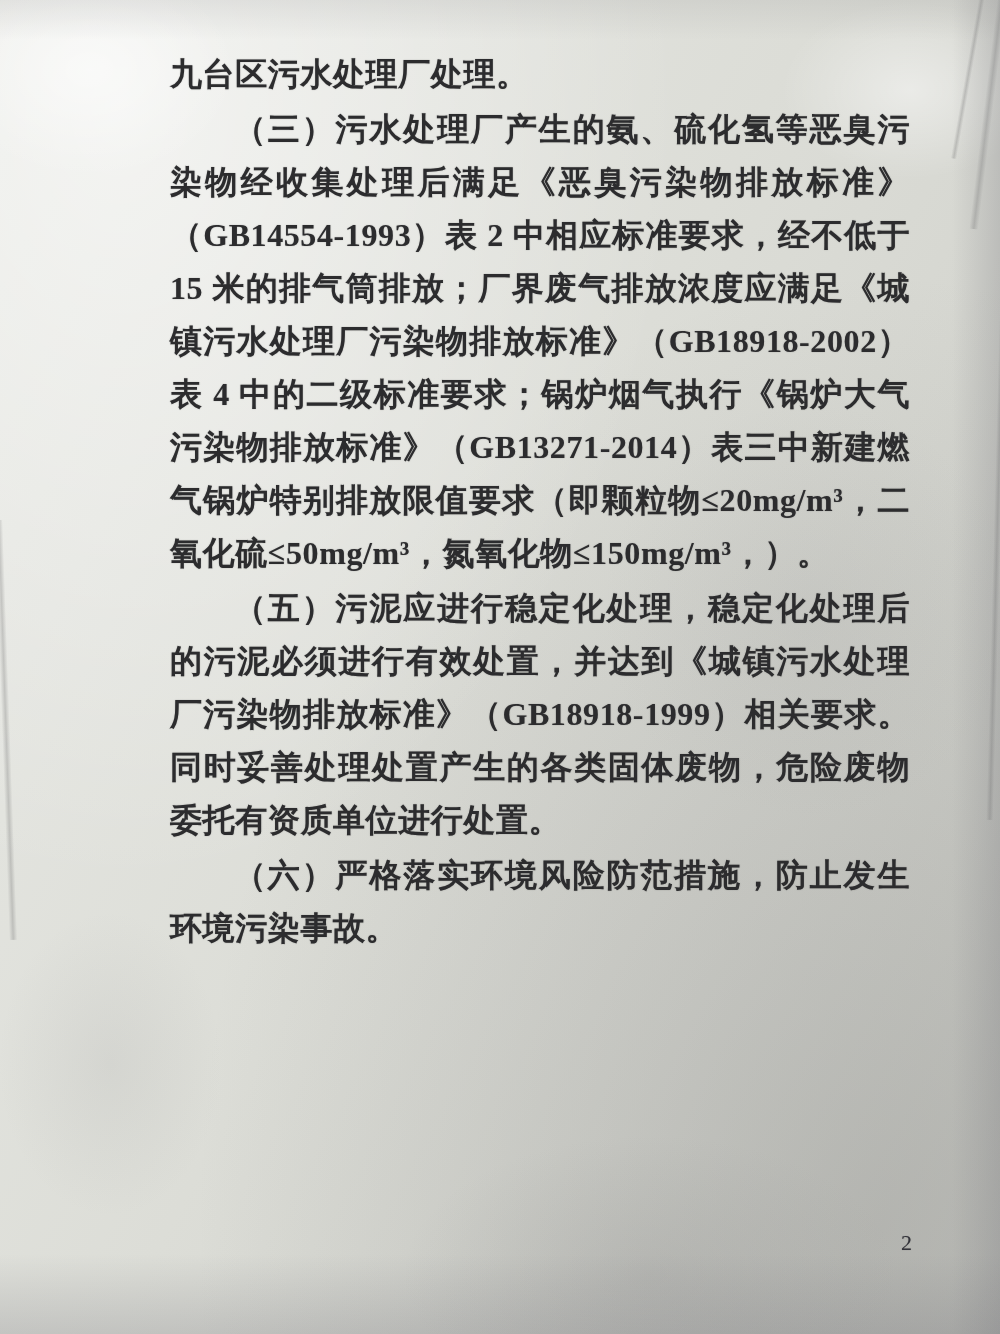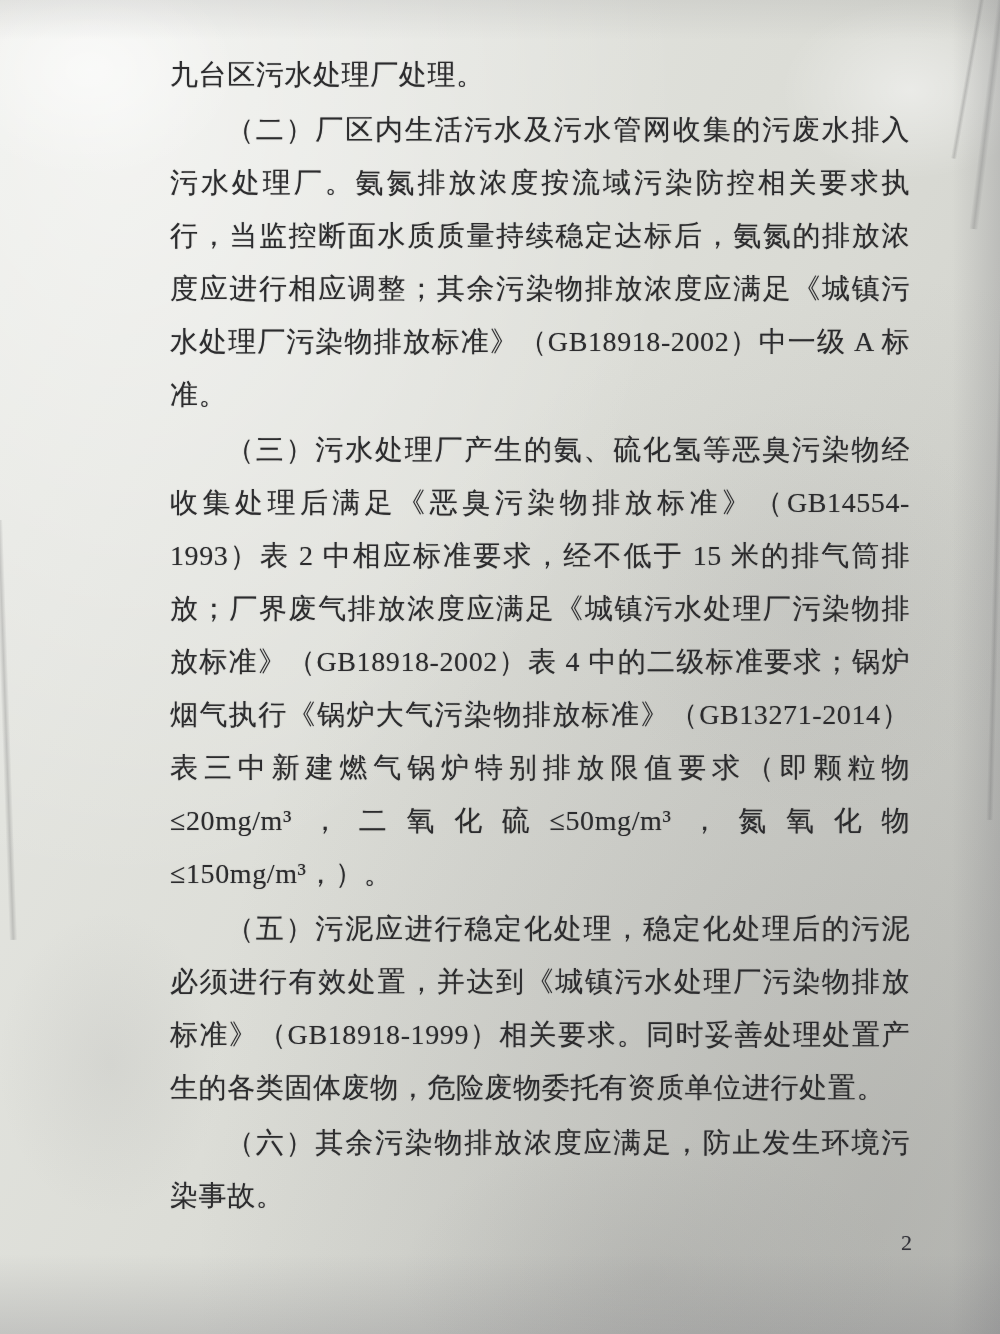--- a/index.html
+++ b/index.html
@@ -59,28 +59,28 @@
   }
 
   .body-text {
     position: absolute;
     left: 170px;
     top: 48px;
     width: 740px;
   }
   p.para {
     margin: 0 0 2px 0;
-    font-size: 28px;
+    font-size: 32px;
     line-height: 53px;
     letter-spacing: 0.6px;
     text-align: justify;
     text-justify: inter-character;
     color: #2c2c2e;
     text-shadow: 0 0 1.2px rgba(60,60,60,0.45);
-    font-weight: 400;
+    font-weight: 700;
   }
   p.indent { text-indent: 2em; }
   .page-number {
     position: absolute;
     right: 88px;
     bottom: 78px;
     font-size: 22px;
     color: #33333a;
     font-family: "Liberation Serif", serif;
     text-shadow: 0 0 1px rgba(60,60,60,0.4);
@@ -102,20 +102,19 @@
   <div class="crease c2"></div>
   <div class="crease c3"></div>
   <div class="crease c4"></div>
 
   <div class="edge-shadow-top"></div>
   <div class="edge-shadow-right"></div>
   <div class="edge-shadow-bottom"></div>
 
   <div class="body-text">
     <p class="para blur-soft">九台区污水处理厂处理。</p>
-    <p class="para indent blur-soft">（二）厂区内生活污水及污水管网收集的污废水排入污水处理厂。氨氮排放浓度按流域污染防控相关要求执行，当监控断面水质质量持续稳定达标后，氨氮的排放浓度应进行相应调整；其余污染物排放浓度应满足《城镇污水处理厂污染物排放标准》（GB18918-2002）中一级 A 标准。</p>
     <p class="para indent blur-soft">（三）污水处理厂产生的氨、硫化氢等恶臭污染物经收集处理后满足《恶臭污染物排放标准》（GB14554-1993）表 2 中相应标准要求，经不低于 15 米的排气筒排放；厂界废气排放浓度应满足《城镇污水处理厂污染物排放标准》（GB18918-2002）表 4 中的二级标准要求；锅炉烟气执行《锅炉大气污染物排放标准》（GB13271-2014）表三中新建燃气锅炉特别排放限值要求（即颗粒物≤20mg/m³，二氧化硫≤50mg/m³，氮氧化物≤150mg/m³，）。</p>
     <p class="para indent blur-soft">（五）污泥应进行稳定化处理，稳定化处理后的污泥必须进行有效处置，并达到《城镇污水处理厂污染物排放标准》（GB18918-1999）相关要求。同时妥善处理处置产生的各类固体废物，危险废物委托有资质单位进行处置。</p>
-    <p class="para indent blur-soft">（六）其余污染物排放浓度应满足，防止发生环境污染事故。</p>
+    <p class="para indent blur-soft">（六）严格落实环境风险防范措施，防止发生环境污染事故。</p>
   </div>
 
   <div class="page-number">2</div>
 </div>
 
 </body></html>

